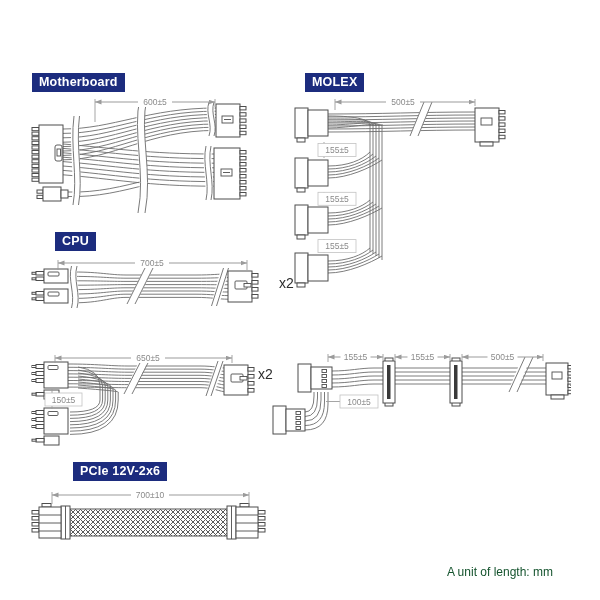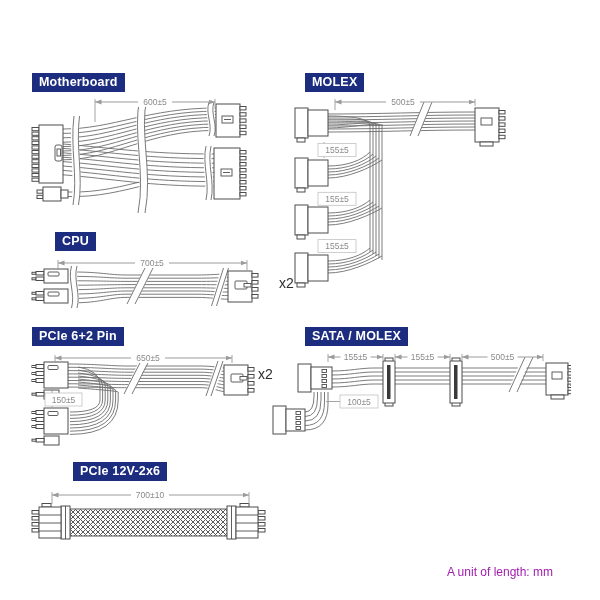--- a/index.html
+++ b/index.html
@@ -14,21 +14,21 @@
   .wire{fill:none;stroke:#6d6d6d;stroke-width:.9;}
   .brk{fill:none;stroke:#7a7a7a;stroke-width:1;}
   .halo{fill:none;stroke:#ffffff;stroke-width:8;stroke-linecap:round;}
   .dim{stroke:#9b9b9b;stroke-width:1;marker-start:url(#arr);marker-end:url(#arr);}
   .ext{stroke:#9b9b9b;stroke-width:.9;fill:none;}
   .tbg{fill:#ffffff;}
   .dtx{font-size:8.5px;fill:#8a8a8a;text-anchor:middle;font-family:"Liberation Sans",sans-serif;}
   .dimbox{fill:#ffffff;stroke:#c2c2c2;stroke-width:.8;}
   .qty{font-size:14px;fill:#2e2e2e;font-weight:500;font-family:"Liberation Sans",sans-serif;}
   .bar{fill:#3a3a3a;}
-  .footer{position:absolute;top:565px;right:18px;font-size:12px;color:#a21caf;}
+  .footer{position:absolute;top:565px;right:18px;font-size:12px;color:#14532d;}
 </style>
 </head>
 <body>
 
 <div id="sheet">
 
 <svg width="0" height="0" aria-hidden="true">
   <defs>
     <marker id="arr" markerUnits="userSpaceOnUse" markerWidth="8" markerHeight="6" refX="6.5" refY="2.5" orient="auto-start-reverse">
       <path d="M0,0 L6.5,2.5 L0,5 Z" fill="#9b9b9b"></path>
@@ -265,23 +265,20 @@
   <g>
     <line class="ext" x1="30" y1="10" x2="30" y2="20"></line>
         <line class="ext" x1="219" y1="10" x2="219" y2="20"></line>
     <line class="dim" x1="30" y1="13" x2="219" y2="13"></line>
     <rect class="tbg" x="107" y="7" width="34" height="11"></rect>
     <text class="dtx" x="124" y="16">700±5</text>
   </g>
   <text class="qty" x="251" y="38">x2</text>
 </svg>
 
-<div class="sec" style="left:32px;top:326px;">
-  <span class="seclabel">PCIe 6+2 Pin</span>
-</div>
 <svg style="left:28px;top:346px;" width="285" height="102" viewBox="0 0 285 102">
   <g>
     <path class="wire" d="M40,18 C68,18 82,20 100,20 L172,20 C186,20 192,22 198,22"></path>
     <path class="wire" d="M40,21.3 C68,21.3 82,23.1 100,23.1 L172,23.1 C186,23.1 192,25.4 198,25.4"></path>
     <path class="wire" d="M40,24.6 C68,24.6 82,26.2 100,26.2 L172,26.2 C186,26.2 192,28.8 198,28.8"></path>
     <path class="wire" d="M40,27.9 C68,27.9 82,29.3 100,29.3 L172,29.3 C186,29.3 192,32.2 198,32.2"></path>
     <path class="wire" d="M40,31.2 C68,31.2 82,32.4 100,32.4 L172,32.4 C186,32.4 192,35.6 198,35.6"></path>
     <path class="wire" d="M40,34.5 C68,34.5 82,35.5 100,35.5 L172,35.5 C186,35.5 192,39 198,39"></path>
     <path class="wire" d="M40,37.8 C68,37.8 82,38.6 100,38.6 L172,38.6 C186,38.6 192,42.4 198,42.4"></path>
     <path class="wire" d="M40,41.1 C68,41.1 82,41.7 100,41.7 L172,41.7 C186,41.7 192,45.8 198,45.8"></path>
@@ -345,23 +342,20 @@
     <text class="dtx" x="120" y="15">650±5</text>
   </g>
   <g>
     <line class="ext" x1="24" y1="43" x2="24" y2="63"></line>
     <rect class="dimbox" x="17" y="47" width="37" height="13"></rect>
     <text class="dtx" x="35.5" y="56.5">150±5</text>
   </g>
   <text class="qty" x="230" y="33">x2</text>
 </svg>
 
-<div class="sec" style="left:305px;top:326px;">
-  <span class="seclabel">SATA / MOLEX</span>
-</div>
 <svg style="left:268px;top:346px;" width="325" height="102" viewBox="0 0 325 102">
   <g>
     <path class="wire" d="M64,25 C82,25 92,22 106,22 L278,22"></path>
     <path class="wire" d="M64,29 C82,29 92,26 106,26 L278,26"></path>
     <path class="wire" d="M64,33 C82,33 92,30 106,30 L278,30"></path>
     <path class="wire" d="M64,37 C82,37 92,34 106,34 L278,34"></path>
     <path class="wire" d="M64,41 C82,41 92,38 106,38 L278,38"></path>
     <path class="wire" d="M46,46 L46,50 Q46,66 37,66"></path>
     <path class="wire" d="M49.5,46 L49.5,52 Q49.5,70.5 37,70.5"></path>
     <path class="wire" d="M53,46 L53,54 Q53,75 37,75"></path>

